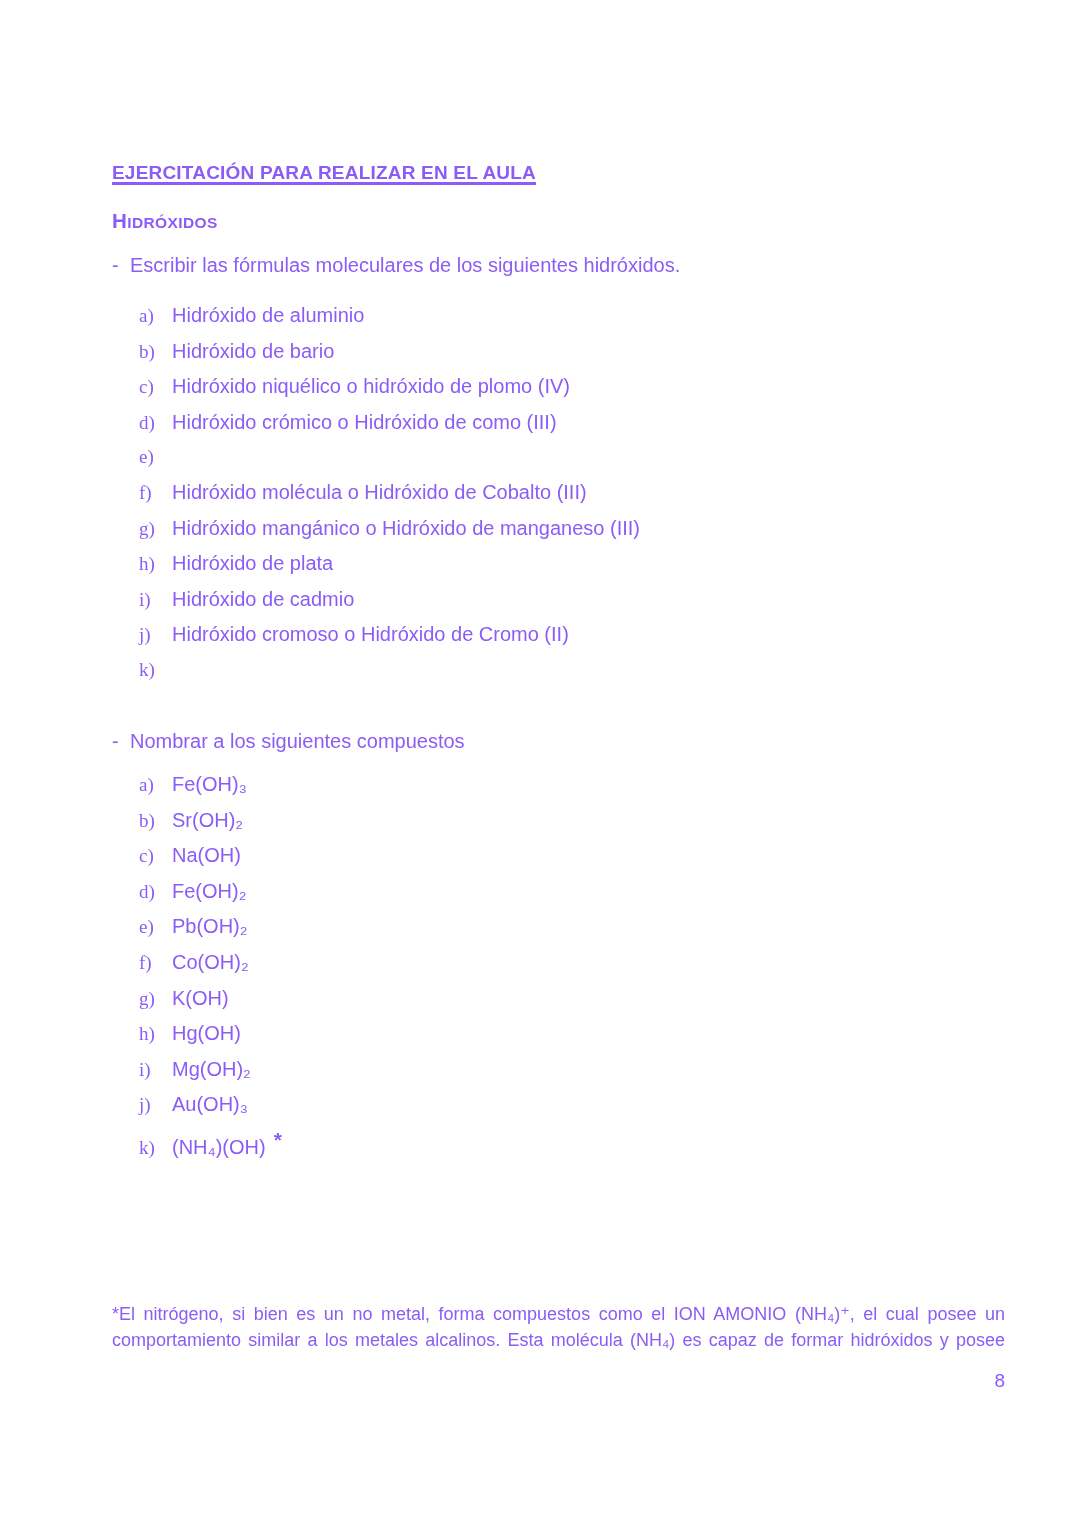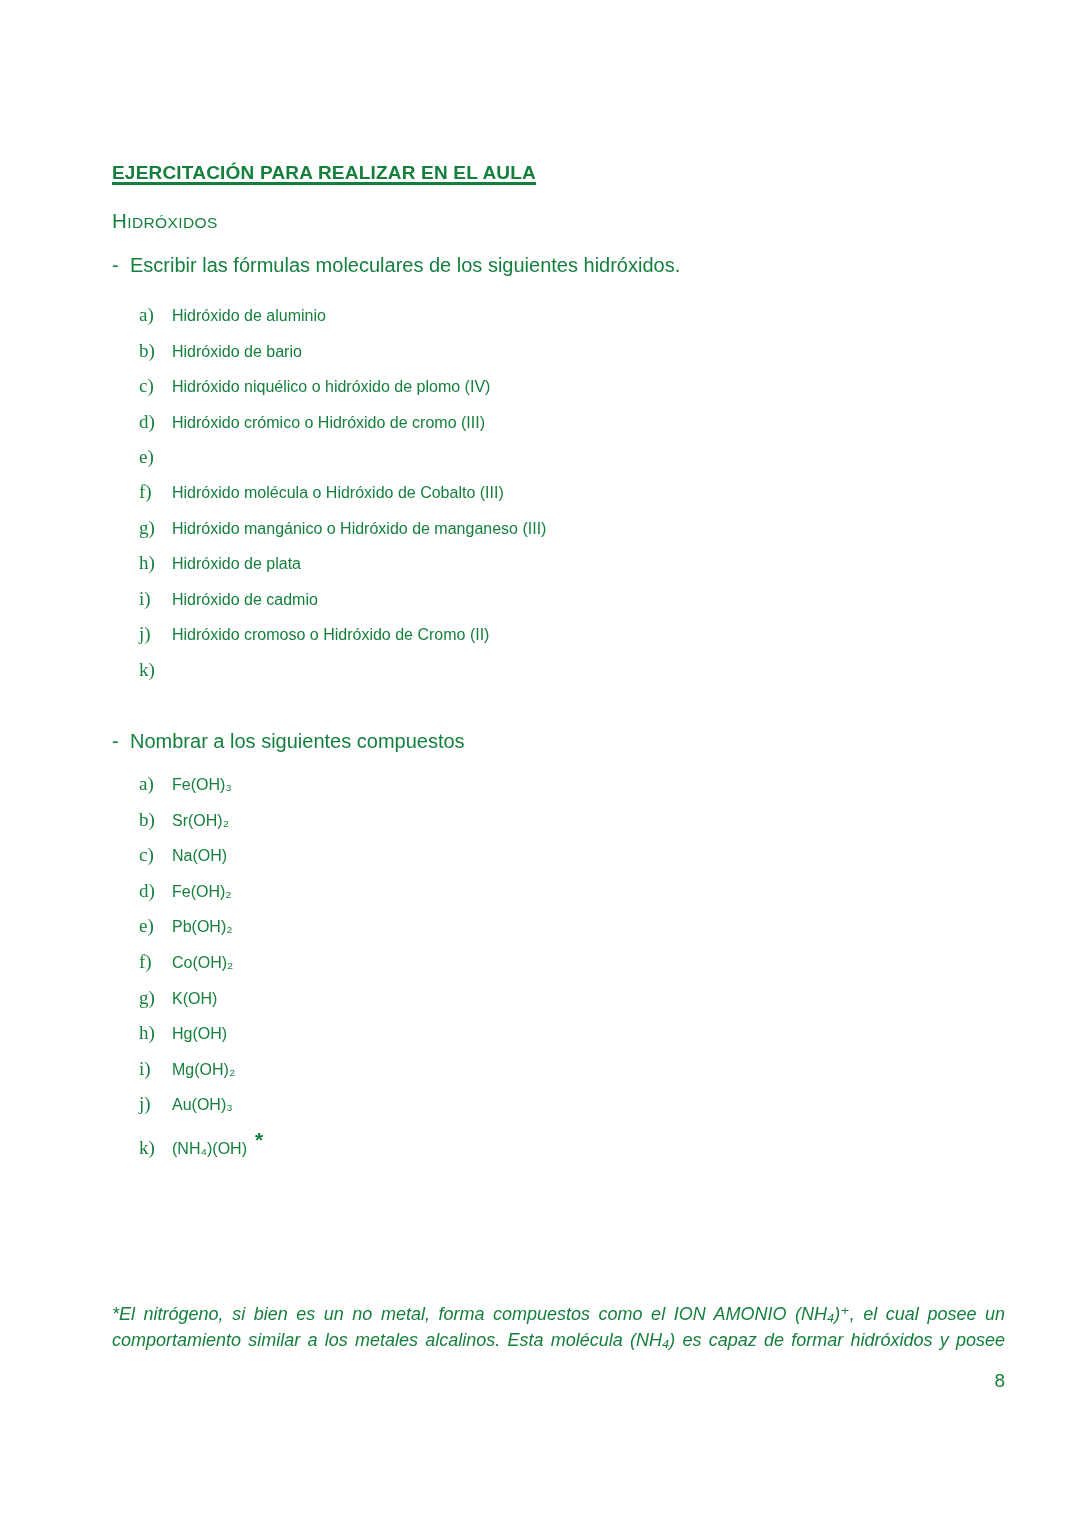--- a/index.html
+++ b/index.html
@@ -7,42 +7,42 @@
     margin: 0;
     padding: 0;
     background: #ffffff;
   }
   .page {
     position: relative;
     width: 1080px;
     height: 1527px;
     background: #ffffff;
     font-family: "Liberation Sans", "DejaVu Sans", sans-serif;
-    color: #15803d;
+    color: #8b5cf6;
     overflow: hidden;
   }
   .abs { position: absolute; }
 
   .title {
     left: 112px;
     top: 162px;
     font-size: 19px;
     font-weight: bold;
     letter-spacing: 0.2px;
     text-decoration: underline;
     text-decoration-thickness: 2.5px;
     text-underline-offset: 3px;
     white-space: nowrap;
   }
 
   .heading {
     left: 112px;
     top: 209px;
     font-size: 15.5px;
-    font-weight: normal;
+    font-weight: bold;
     letter-spacing: 0.4px;
     white-space: nowrap;
   }
   .heading::first-letter {
     font-size: 20.5px;
   }
 
   .intro {
     left: 112px;
     font-size: 20px;
@@ -71,40 +71,39 @@
   }
   .list-2 .li-row:last-child { margin-top: 7px; }
   .li-marker {
     display: inline-block;
     width: 33px;
     flex: 0 0 33px;
     font-family: "Liberation Serif", "DejaVu Serif", serif;
     font-size: 19px;
   }
   .li-text {
-    font-size: 16px;
+    font-size: 20px;
   }
   .li-sup {
     font-size: 21px;
     font-weight: 600;
     vertical-align: 8px;
     margin-left: 8px;
     position: relative;
     top: -7px;
   }
 
   .footnote {
     left: 112px;
     top: 1301px;
     width: 893px;
     font-size: 18px;
     line-height: 26px;
     text-align: justify;
     text-align-last: justify;
-    font-style: italic;
   }
 
   .pagenum {
     left: 112px;
     top: 1370px;
     width: 893px;
     text-align: right;
     font-size: 19px;
   }
 </style>
@@ -130,21 +129,21 @@
       <div class="li-row">
         <span class="li-marker">b)</span>
         <span class="li-text">Hidróxido de bario</span>
       </div>
       <div class="li-row">
         <span class="li-marker">c)</span>
         <span class="li-text">Hidróxido niquélico o hidróxido de plomo (IV)</span>
       </div>
       <div class="li-row">
         <span class="li-marker">d)</span>
-        <span class="li-text">Hidróxido crómico o Hidróxido de cromo (III)</span>
+        <span class="li-text">Hidróxido crómico o Hidróxido de como (III)</span>
       </div>
       <div class="li-row">
         <span class="li-marker">e)</span>
       </div>
       <div class="li-row">
         <span class="li-marker">f)</span>
         <span class="li-text">Hidróxido molécula o Hidróxido de Cobalto (III)</span>
       </div>
       <div class="li-row">
         <span class="li-marker">g)</span>

